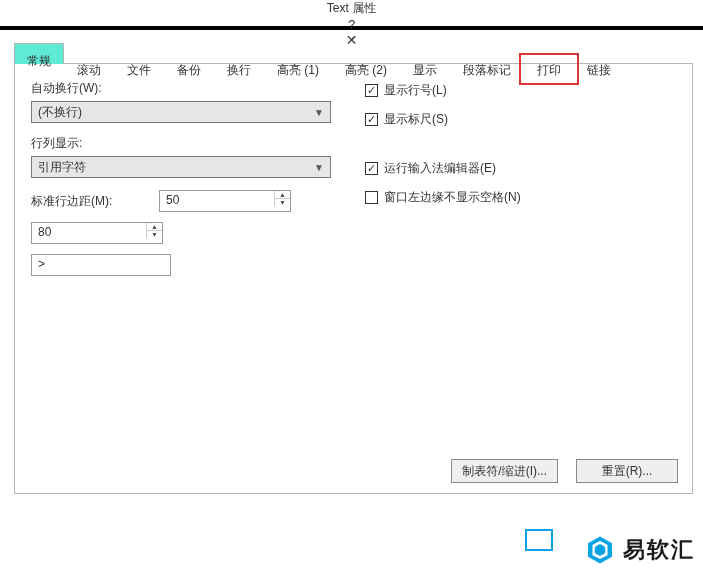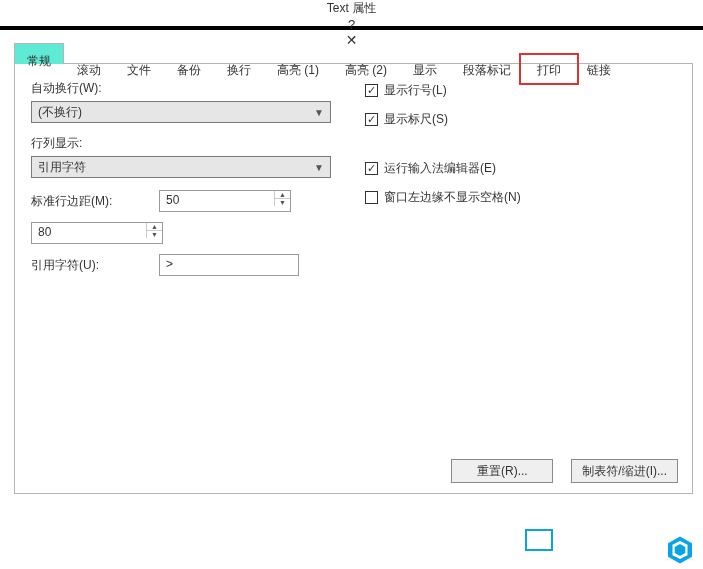--- a/index.html
+++ b/index.html
@@ -103,21 +103,20 @@
           <div class="numbox">
             <div class="val">80</div>
             <div class="spins">
                 <div class="spin">▲</div>
                 <div class="spin">▼</div>
               </div>
           </div>
         </div>
 
         <div class="row">
-          <label class="lab">引用字符(U):</label>
           <div class="textbox"><span>&gt;</span></div>
         </div>
       </div>
 
       <div class="rightcol">
         <div class="check">
           <span class="box" id="chk0">✓</span>
           <span>显示行号(L)</span>
         </div>
         <div class="check">
@@ -130,26 +129,27 @@
           <span>运行输入法编辑器(E)</span>
         </div>
         <div class="check">
           <span class="box" id="chk3"></span>
           <span>窗口左边缘不显示空格(N)</span>
         </div>
       </div>
     </div>
 
     <div class="buttons">
+      <div class="btn">制表符/缩进(I)...</div>
       <div class="btn">重置(R)...</div>
-      <div class="btn">制表符/缩进(I)...</div>
     </div>
   </div>
 </div>
 
 <div class="wm-square"></div>
 <div class="watermark">
   <svg class="wm-badge" viewBox="0 0 40 40">
     <polygon points="20,2 36,11 36,29 20,38 4,29 4,11" fill="#0aa3e6"></polygon>
     <polygon points="20,8 30,13 30,27 20,32 10,27 10,13" fill="#fff"></polygon>
     <polygon points="20,12 27,16 27,24 20,28 13,24 13,16" fill="#0aa3e6"></polygon>
   </svg>
+  <span class="wm-text">易软汇</span>
 </div>
 
 </body></html>

